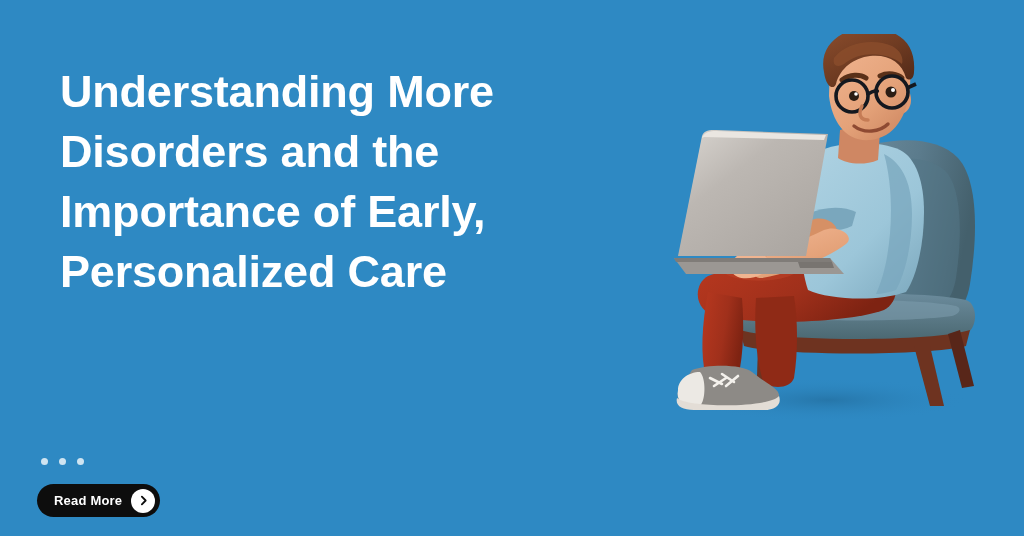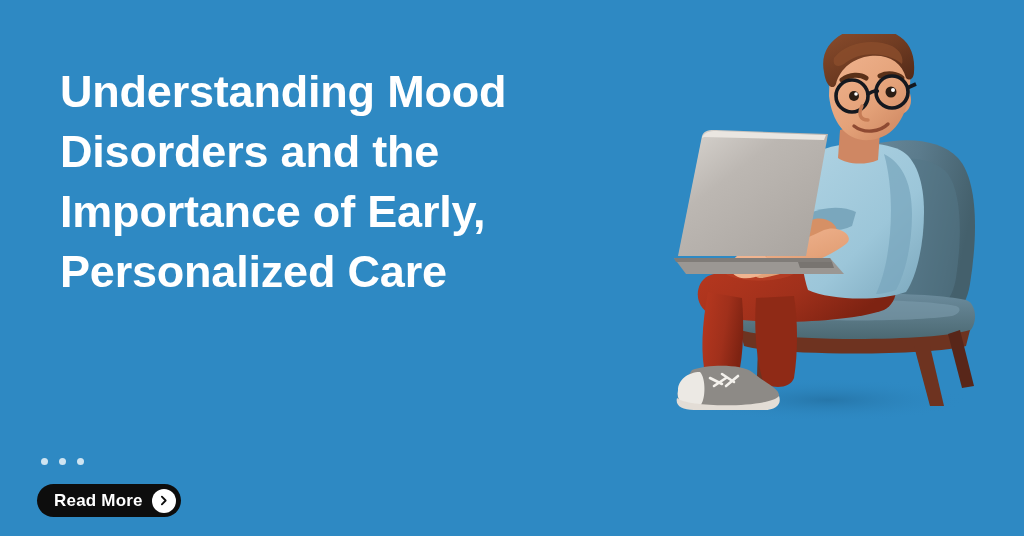--- a/index.html
+++ b/index.html
@@ -64,21 +64,21 @@
     gap: 9px;
     background: #0d0d0d;
     border: none;
     border-radius: 999px;
     padding: 0 5px 0 17px;
     cursor: pointer;
   }
   .read-more-label {
     color: #ffffff;
     font-family: "Liberation Sans", sans-serif;
-    font-size: 17px;
+    font-size: 13px;
     font-weight: 700;
     letter-spacing: 0.2px;
     white-space: nowrap;
   }
   .read-more-circle {
     width: 24px;
     height: 24px;
     border-radius: 50%;
     background: #ffffff;
     display: flex;
@@ -96,21 +96,21 @@
     width: 344px;
     height: 392px;
   }
   .illustration svg { display: block; }
 </style>
 </head>
 <body>
 
 <div class="banner">
 
-  <h1 class="headline">Understanding Mood
+  <h1 class="headline">Understanding More
 Disorders and the
 Importance of Early,
 Personalized Care</h1>
 
   <div class="dots">
     <span class="dot"></span>
     <span class="dot"></span>
     <span class="dot"></span>
   </div>
 

